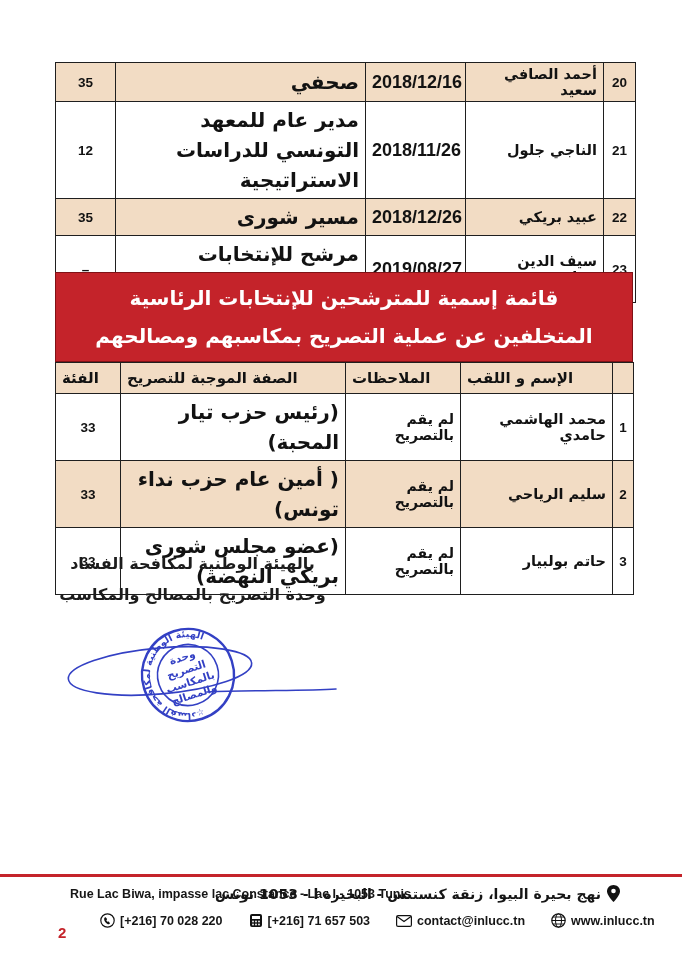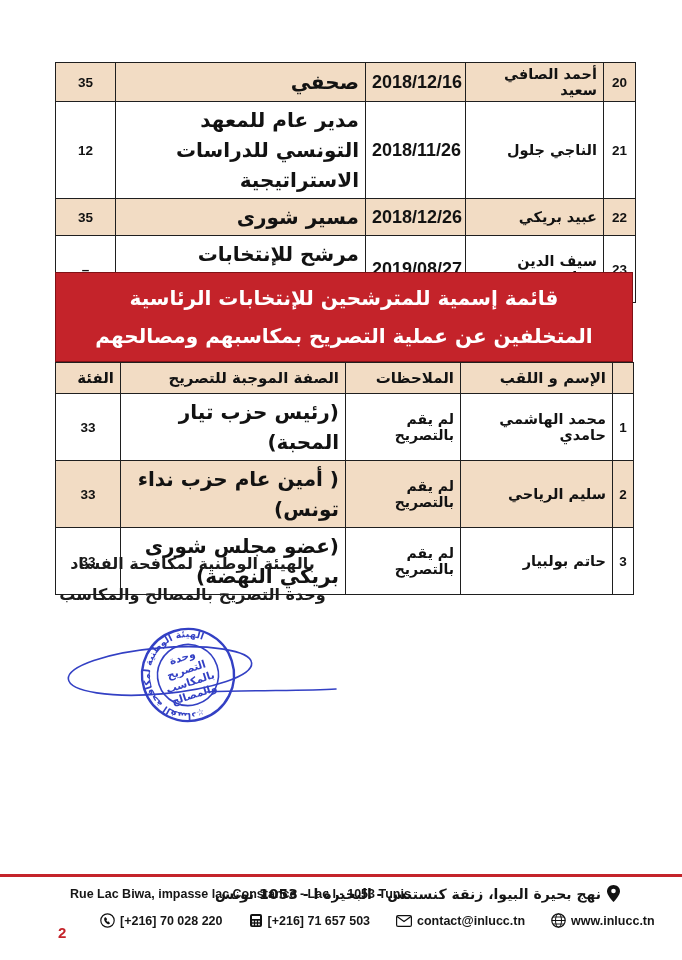--- a/index.html
+++ b/index.html
@@ -10,21 +10,21 @@
   table{border-collapse:collapse;table-layout:fixed;position:absolute;}
   td,th{border:1.6px solid #1f1f1f;font-weight:bold;color:#121212;padding:3px 6px;overflow:hidden;}
   tr.shaded td{background:#f2dcc4;}
   .t-num{text-align:center;font-size:13.5px;font-family:"Liberation Sans",sans-serif;padding:1px 2px;}
   .t-name{text-align:right;font-size:14.5px;}
   .t-date{text-align:center;direction:ltr;font-size:18px;font-family:"Liberation Sans",sans-serif;}
   .t-role{text-align:right;font-size:20px;line-height:1.5;}
   .t-cat{text-align:center;font-size:13.5px;font-family:"Liberation Sans",sans-serif;}
   #table1{left:55px;top:62px;width:580px;}
   #table2{left:55px;top:362px;width:578px;}
-  #table2 th{background:#f2dcc4;font-size:15px;text-align:right;}
+  #table2 th{background:#f2dcc4;font-size:15px;text-align:left;}
   .t-notes{text-align:right;font-size:14px;}
 
   
   .banner{position:absolute;left:55px;top:272px;width:578px;height:90px;box-sizing:border-box;
           background:#c4232a;border:1.5px solid #801216;
           display:flex;flex-direction:column;justify-content:space-evenly;
           text-align:center;color:#ffffff;font-weight:bold;font-size:20px;direction:rtl;}
 
   
   .sig-text{position:absolute;left:45px;top:548px;width:295px;text-align:center;direction:rtl;

